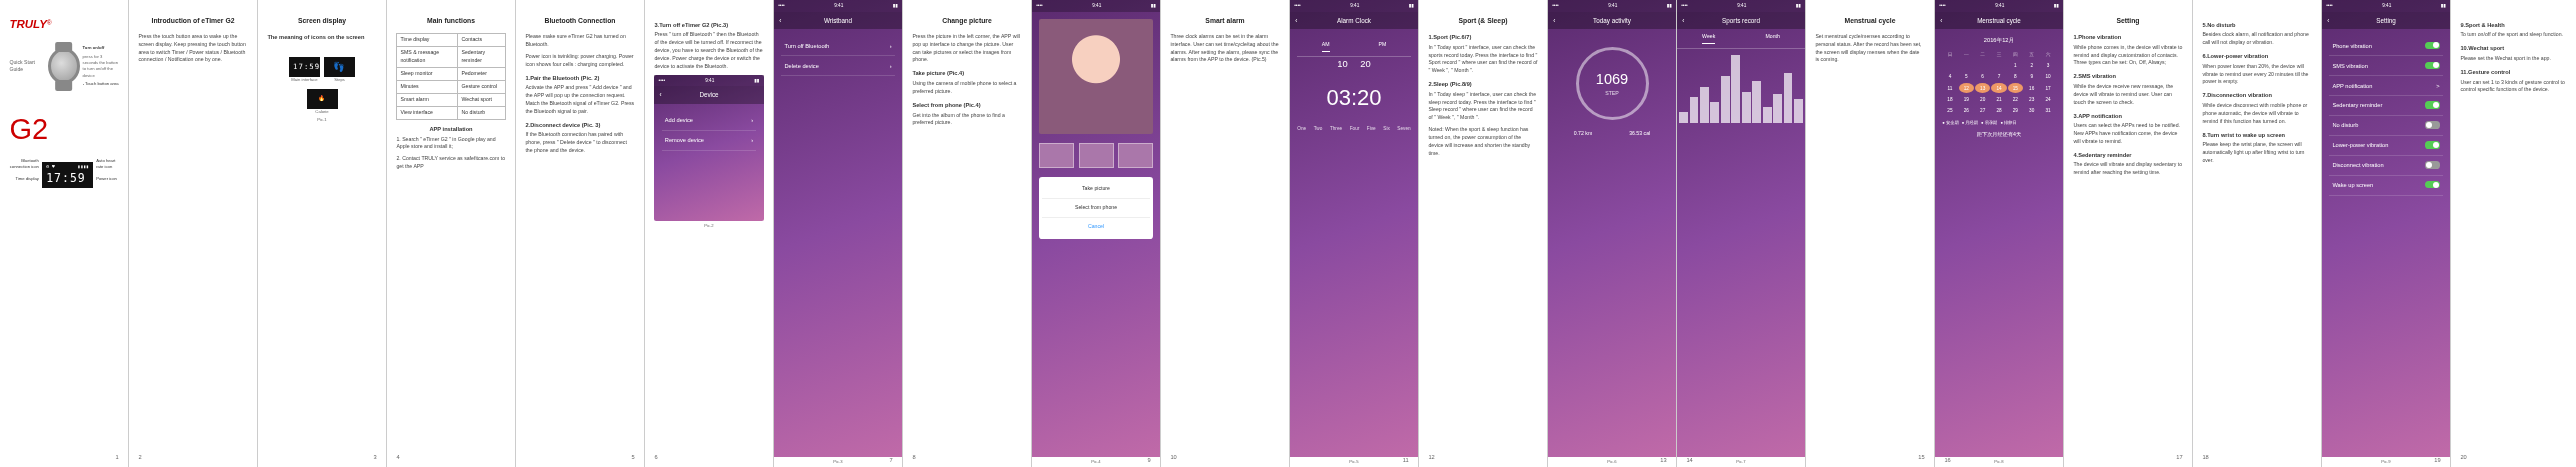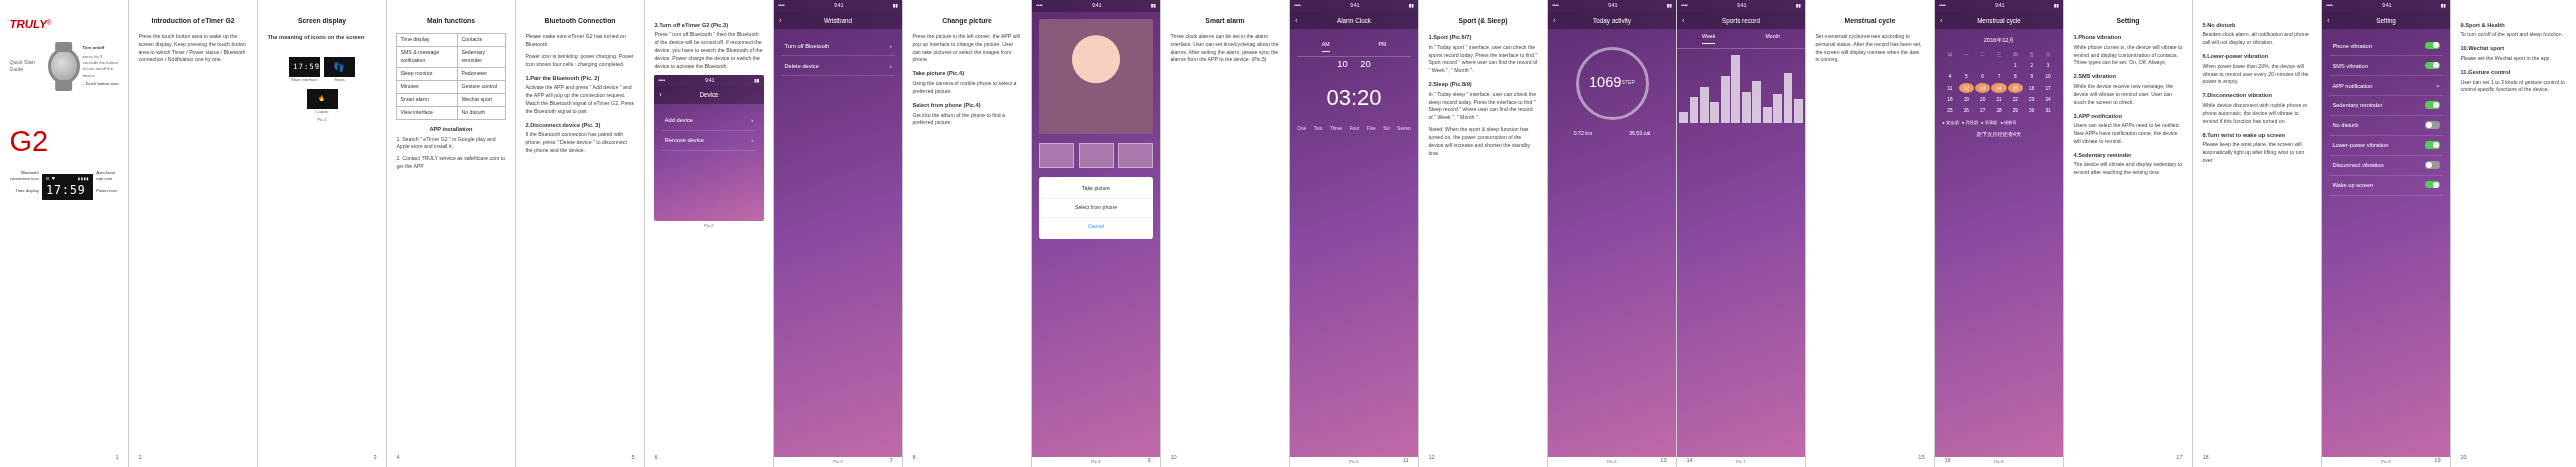--- a/index.html
+++ b/index.html
@@ -55,21 +55,21 @@
     border: 3.1px solid #888;
     position: relative;
   }
   .watch::before, .watch::after {
     content:""; position:absolute; left:50%; transform:translateX(-50%);
     width:17.7px; height:10.4px; background:#888; border-radius:2.1px;
   }
   .watch::before { top:-9.4px; }
   .watch::after  { bottom:-9.4px; }
   .qsg { font-size:5.2px; color:#666; }
-  .g2  { font-size:29px; font-weight:300; color:#c00; margin-top:31px;}
+  .g2  { font-size:29px; font-weight:300; color:#c00; margin-top:19px;}
   .lcd {
     width: 78px; height: 26px; background:#111; color:#fff;
     display:flex; flex-direction:column; justify-content:center;
     padding:2.1px 4.2px; margin-top:10.4px; font-family:monospace;
   }
   .lcd-top { font-size:4.7px; display:flex; gap:3.1px; }
   .lcd-time { font-size:11.5px; letter-spacing:1px; }
   .callout { font-size:4.2px; color:#666; }
   .callrow { display:flex; align-items:center; gap:2.1px; margin:2.1px 0;}
   .dotline { flex:1; border-top:0.5px dotted #999; }
@@ -85,21 +85,21 @@
     display:flex; justify-content:space-between; align-items:center; padding:0 4.2px;}
   .navbar { height:17.7px; background:rgba(0,0,0,.3); display:flex;
     align-items:center; justify-content:center; font-size:6.3px; position:relative;}
   .navbar .back { position:absolute; left:5.2px; }
   .phone-body { flex:1; padding:7.3px; font-size:5.2px; }
   .tabstrip { display:flex; justify-content:space-around; font-size:5.2px;
     padding:4.2px 0; border-bottom:0.5px solid rgba(255,255,255,.25);}
   .tabstrip .active { border-bottom:1px solid #fff; padding-bottom:2.1px;}
   .dial {
     width:73px;height:73px;border:3.1px solid rgba(255,255,255,.5);
-    border-radius:50%;margin:10.4px auto;display:flex;flex-direction:row;
+    border-radius:50%;margin:10.4px auto;display:flex;flex-direction:column;
     align-items:center;justify-content:center;
   }
   .dial .big { font-size:14.6px; font-weight:300;}
   .dial .sm  { font-size:5.2px; opacity:.8;}
   .barchart { display:flex; align-items:flex-end; gap:1.6px; height:63px;
     margin:10.4px 2.1px; }
   .barchart div { flex:1; background:rgba(255,255,255,.7); }
   .pielabel { font-size:4.2px; text-align:center; color:#666; padding:2.1px 0;}
   .list-row { display:flex; justify-content:space-between;
     padding:5.2px 3.1px; border-bottom:0.5px solid rgba(255,255,255,.15); font-size:5.7px;}

